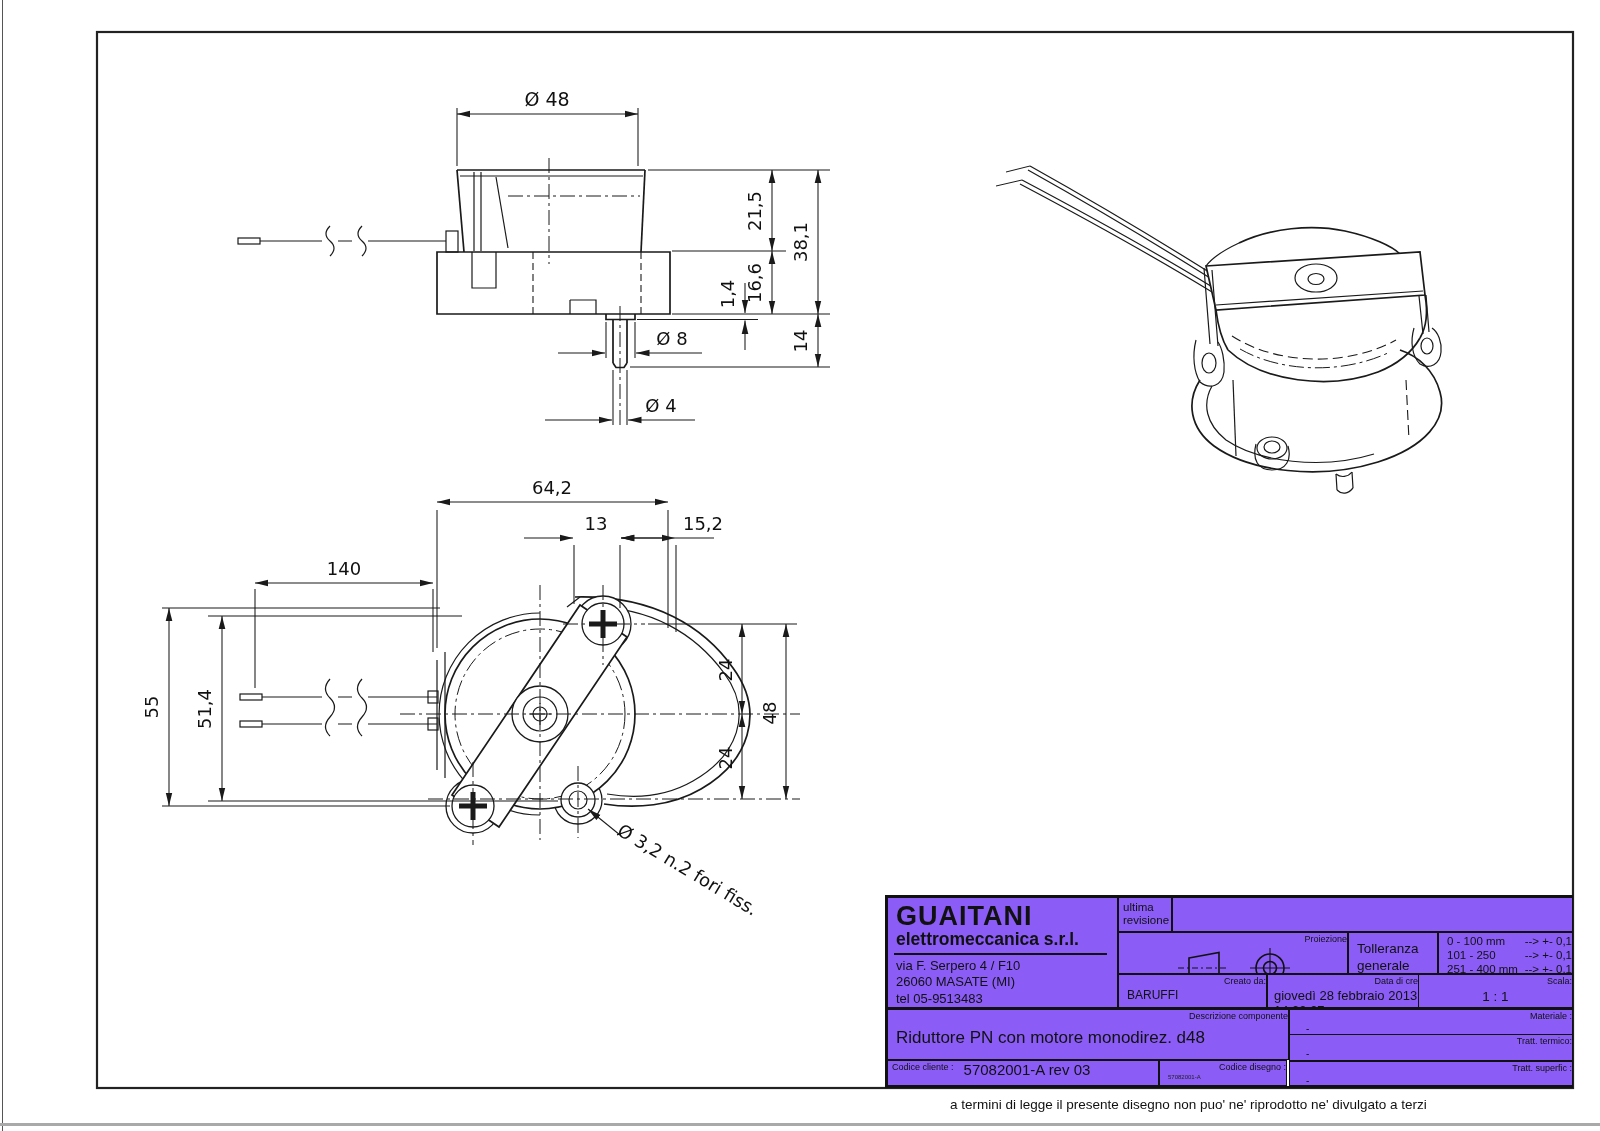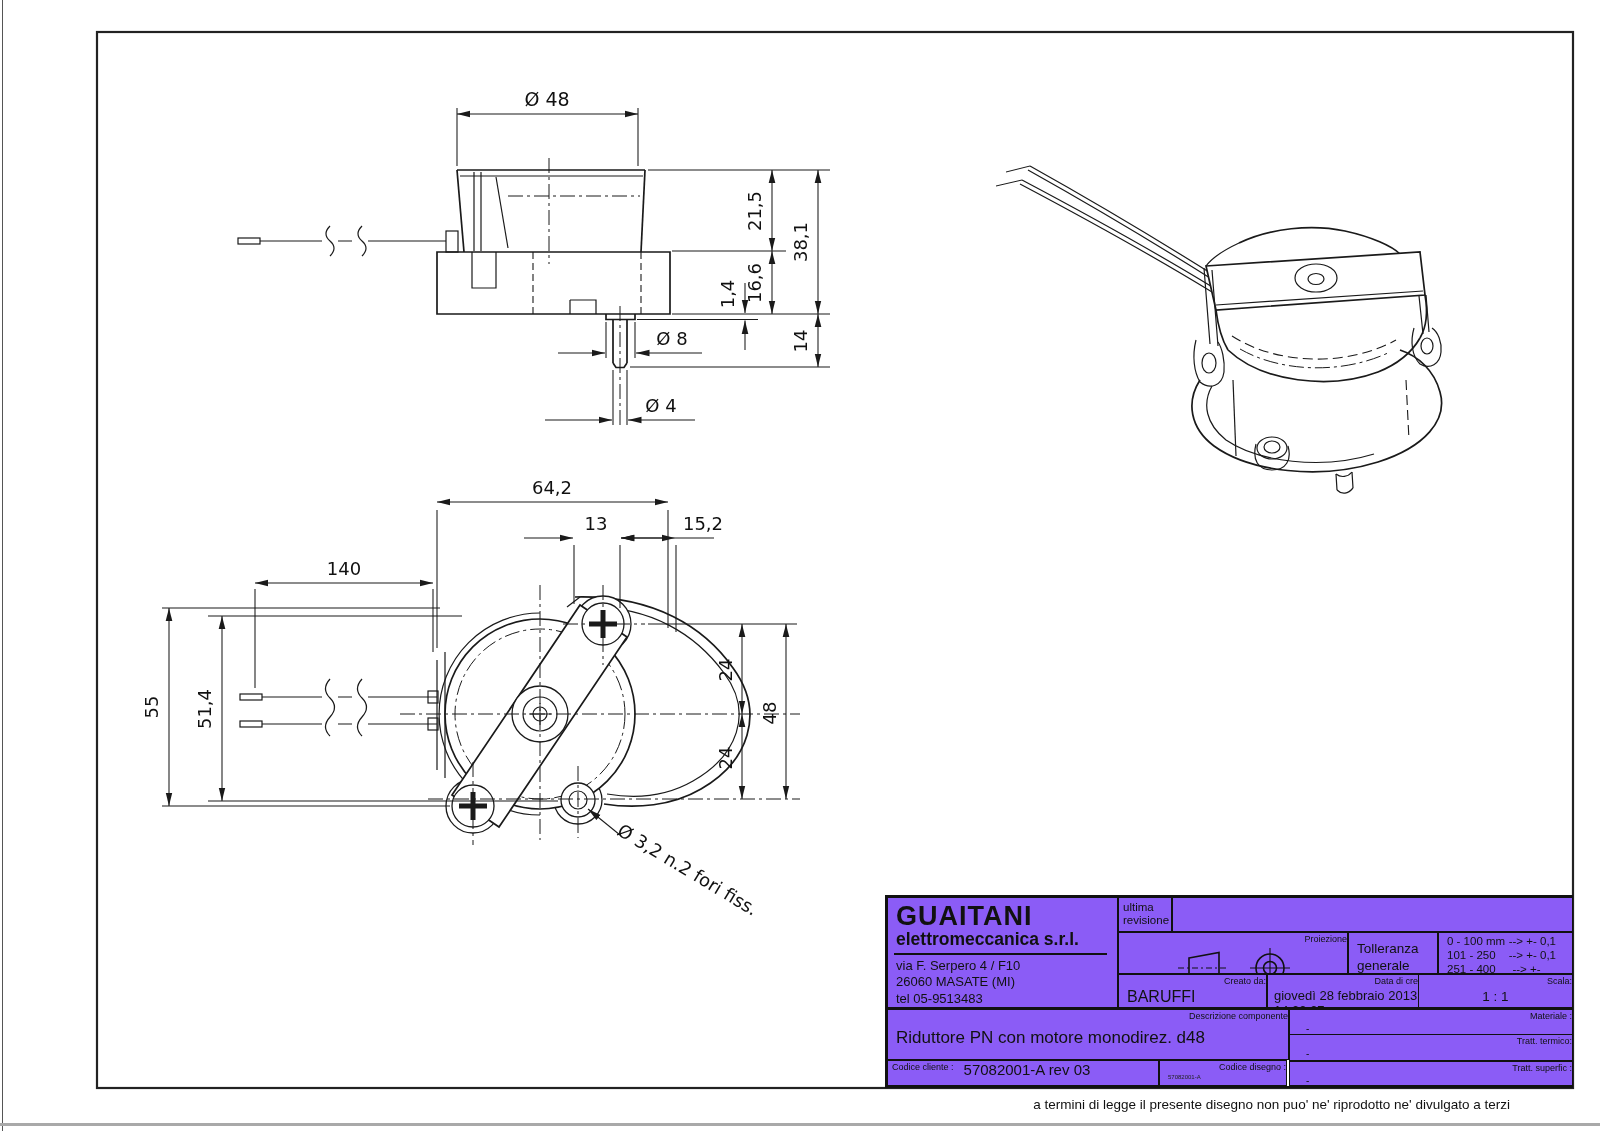--- a/index.html
+++ b/index.html
@@ -24,32 +24,32 @@
           border:2px solid #111;background:#fff;box-sizing:border-box;}
   .tb-cell{position:absolute;border:1px solid #111;box-sizing:border-box;background:#8b5cf6;}
   .tb-label{font-size:9px;color:#111;padding:2px 0 0 4px;line-height:1.1;text-align:right;}
   .co-name{font-size:27px;font-weight:bold;letter-spacing:1px;margin:4px 0 0 8px;line-height:1.05;}
   .co-sub{font-size:17.5px;font-weight:bold;margin:0 0 0 8px;line-height:1.1;}
   .co-rule{border-top:2px solid #111;margin:3px 10px 3px 6px;}
   .co-addr{font-size:13px;margin-left:8px;line-height:1.28;}
   .ultima{font-size:11.5px;line-height:1.15;padding:3px 2px 0 4px;}
   .proj-icons{display:flex;align-items:center;justify-content:center;gap:20px;margin-top:2px;}
   .toll-label{font-size:13.5px;line-height:1.25;padding:8px 0 0 8px;}
-  .tol-row{display:flex;justify-content:space-between;font-size:11.5px;line-height:1.2;padding:0 16px 0 8px;}
+  .tol-row{display:flex;justify-content:space-between;font-size:11.5px;line-height:1.2;padding:0 0 0 8px;}
   .tol-rows{padding-top:2px;}
-  .v-md{font-size:16px;margin:1px 0 0 8px;}
+  .v-md{font-size:12px;margin:1px 0 0 8px;}
   .v-date{font-size:13px;margin:1px 0 0 6px;}
   .v-scala{font-size:13.5px;text-align:center;margin-top:2px;}
   .v-descr{font-size:17px;margin:6px 0 0 8px;}
   .inline-val{font-size:15px;margin-left:10px;}
   .tiny-val{font-size:6px;margin:1px 0 0 8px;color:#222;}
   .dash-val{font-size:10px;margin:1px 0 0 16px;}
   .codcli{display:flex;align-items:flex-start;}
   .thick-top{border-top:2px solid #111;}
-  .disclaimer{position:absolute;left:950px;top:1097px;width:560px;text-align:right;
+  .disclaimer{position:absolute;left:950px;top:1097px;width:560px;text-align:left;
               font-size:13.5px;color:#111;}
 </style>
 </head>
 <body>
 
 <div class="page-left"></div>
 <div class="page-bottom"></div>
 
 <svg class="drawing" width="1600" height="1131" viewBox="0 0 1600 1131">
   <defs>

